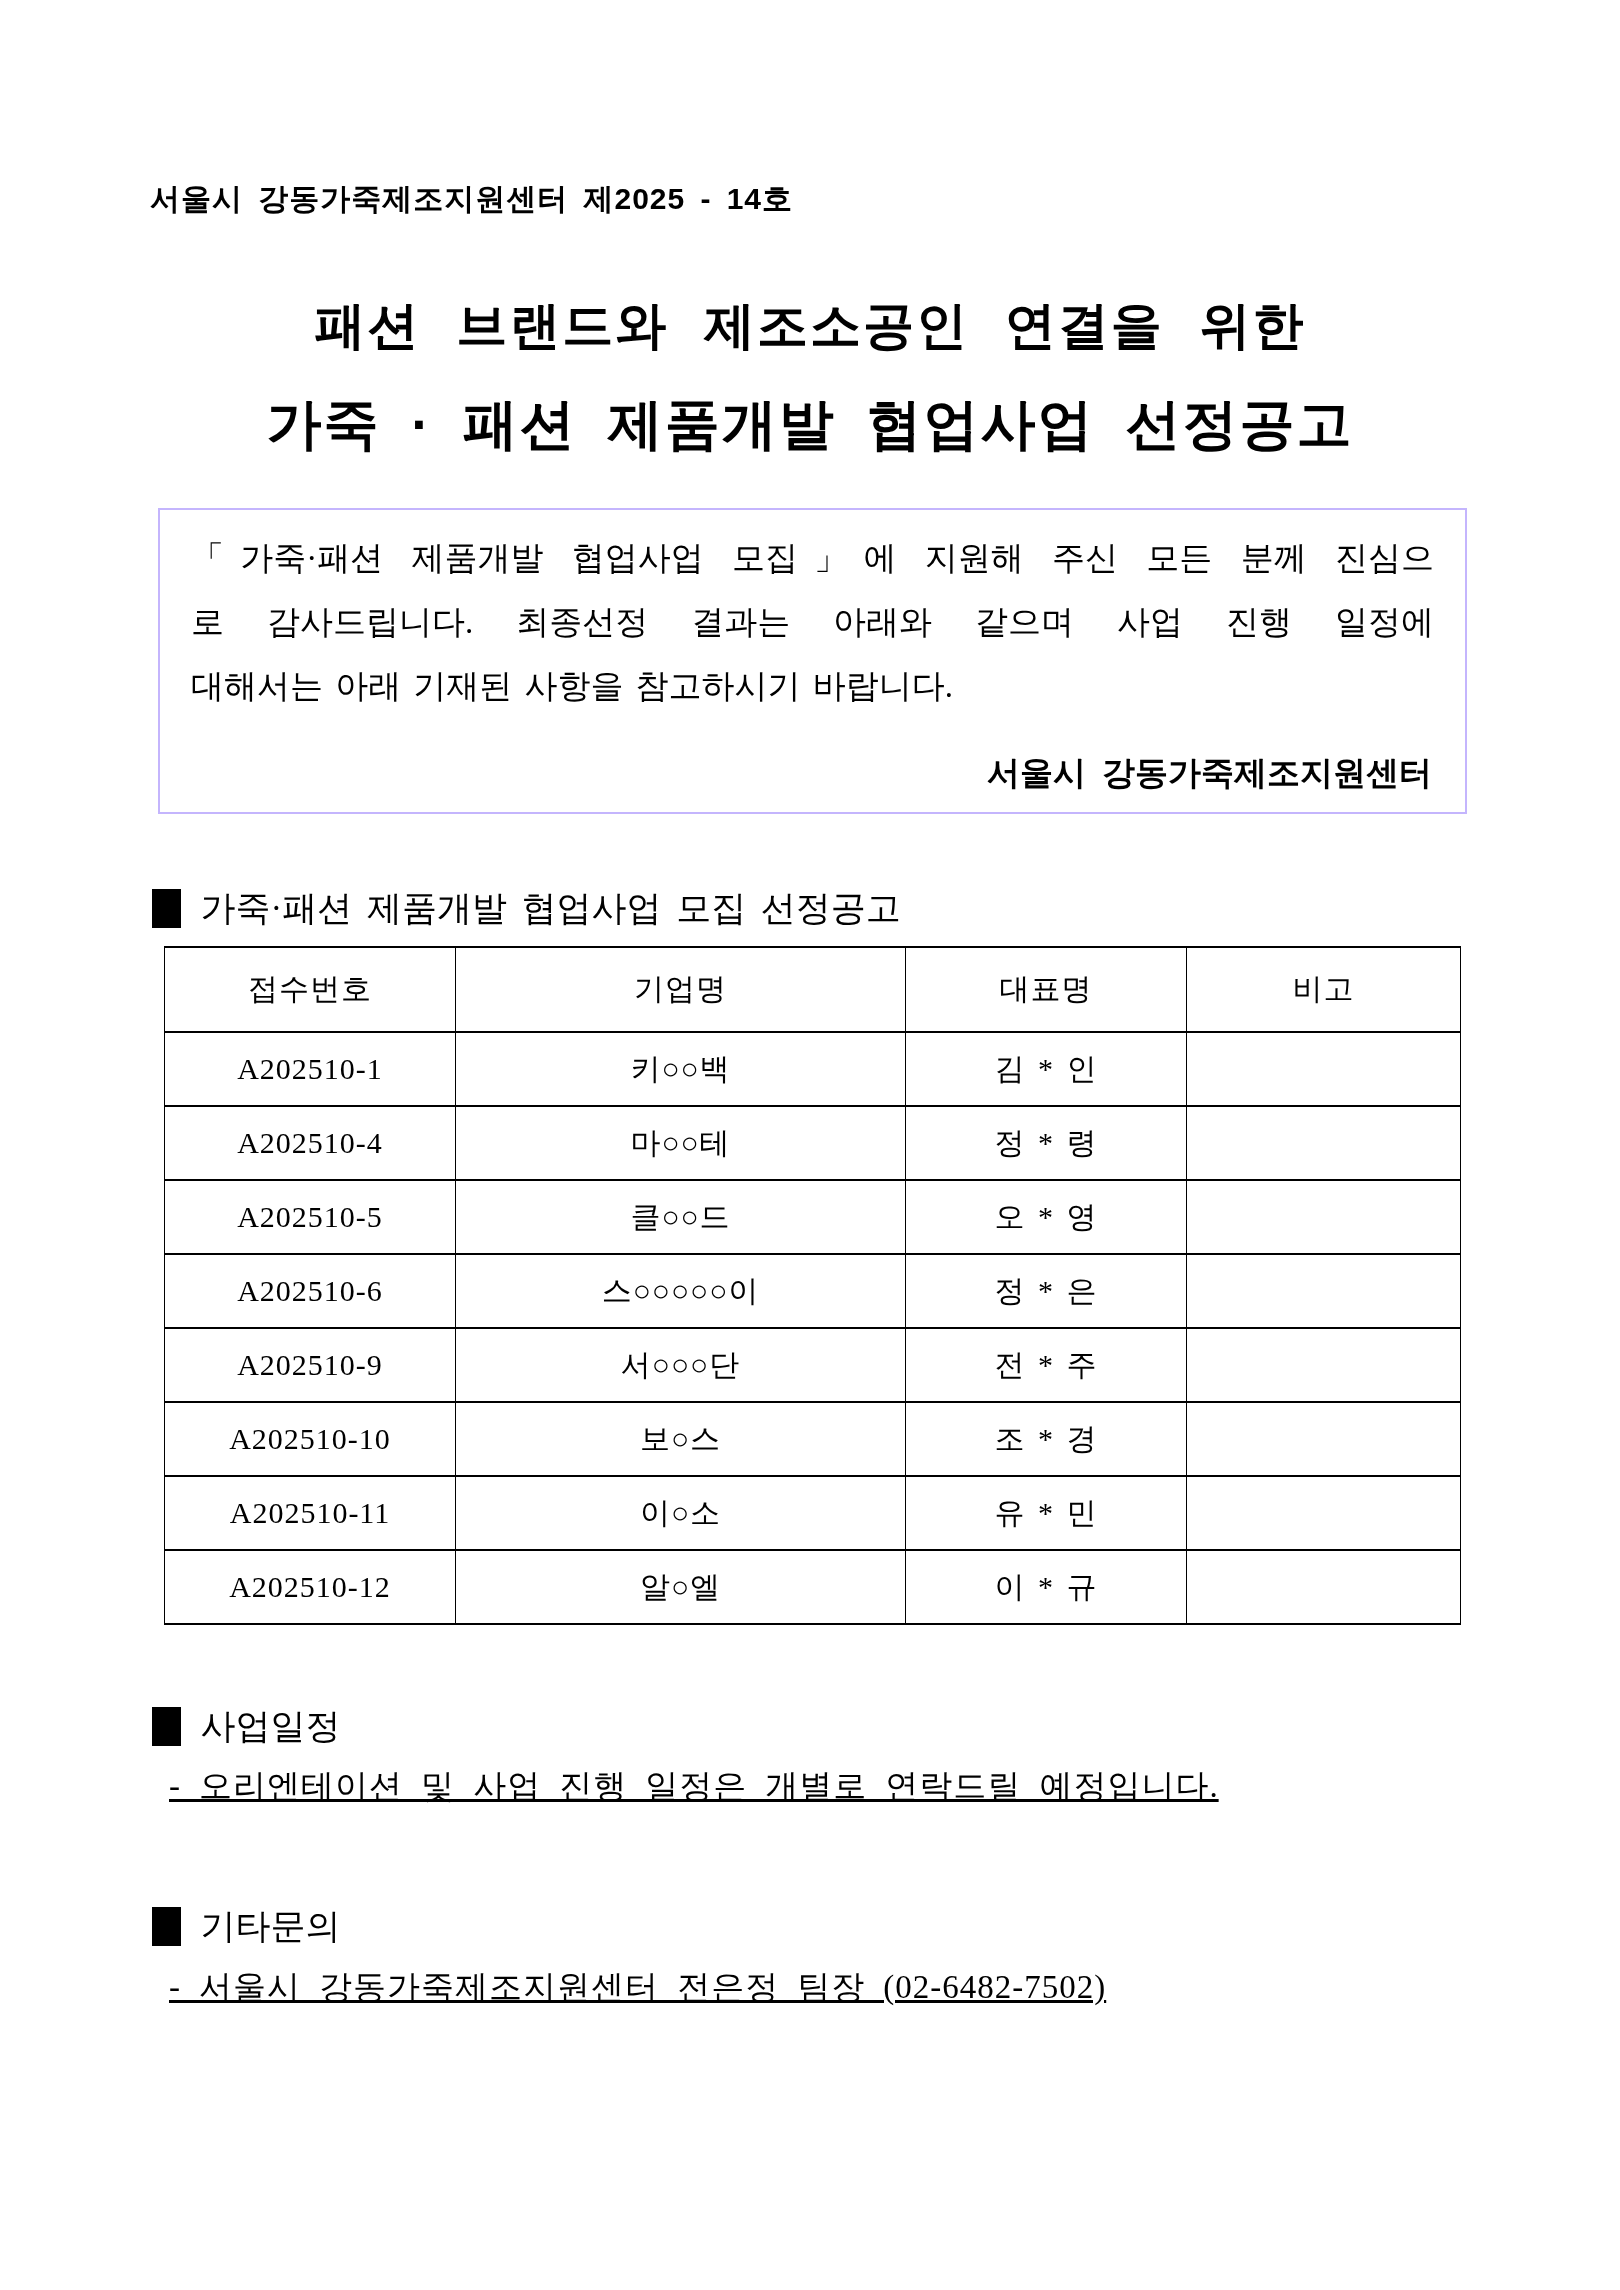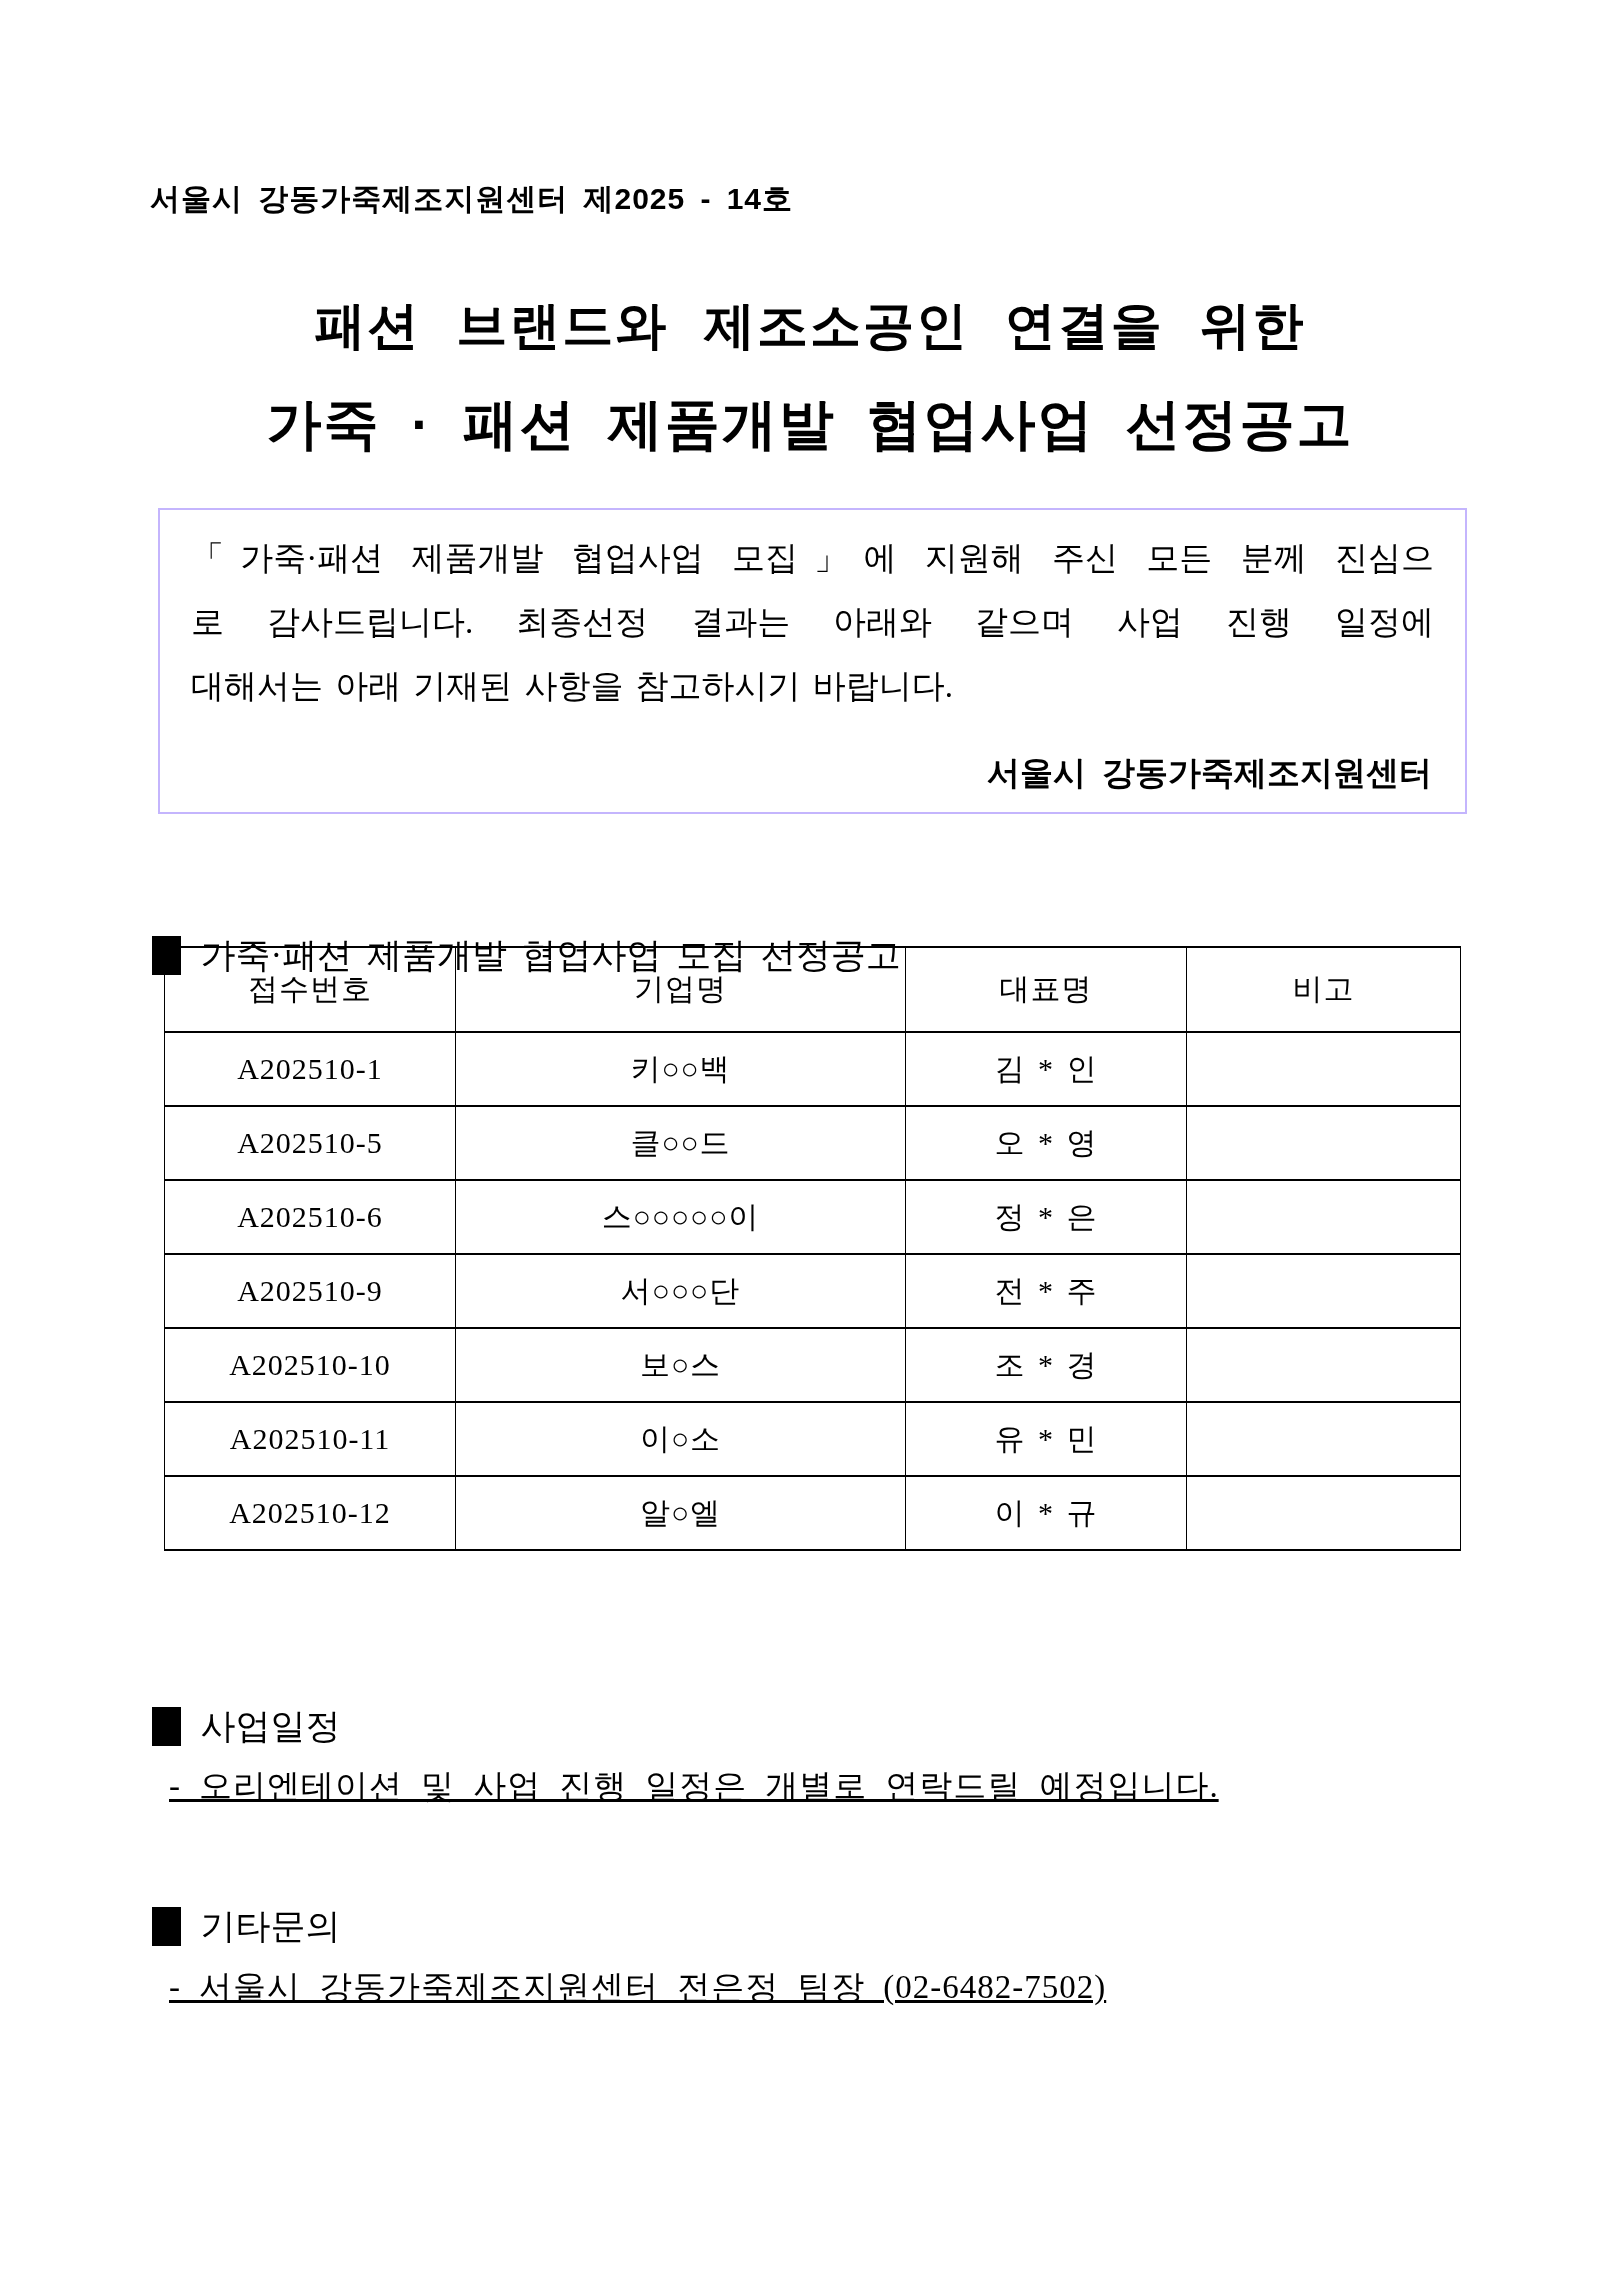--- a/index.html
+++ b/index.html
@@ -102,21 +102,21 @@
     white-space: nowrap;
   }
   .section-heading .bullet-square {
     display: inline-block;
     width: 29px;
     height: 39px;
     background: #000000;
     margin-right: 19.6px;
     flex: 0 0 auto;
   }
-  .heading-selection { top: 932px; }
+  .heading-selection { top: 885px; }
   .heading-schedule  { top: 1703px; }
   .heading-contact   { top: 1903px; }
 
   
   .results-table {
     position: absolute;
     top: 946px;
     left: 164px;
     width: 1297px;
     border-collapse: collapse;
@@ -198,20 +198,26 @@
       </tr>
     </thead>
     <tbody>
       <tr>
         <td>A202510-1</td>
         <td>키○○백</td>
         <td>김 * 인</td>
         <td></td>
       </tr>
       <tr>
+        <td>A202510-4</td>
+        <td>마○○테</td>
+        <td>정 * 령</td>
+        <td></td>
+      </tr>
+      <tr>
         <td>A202510-5</td>
         <td>클○○드</td>
         <td>오 * 영</td>
         <td></td>
       </tr>
       <tr>
         <td>A202510-6</td>
         <td>스○○○○○이</td>
         <td>정 * 은</td>
         <td></td>

